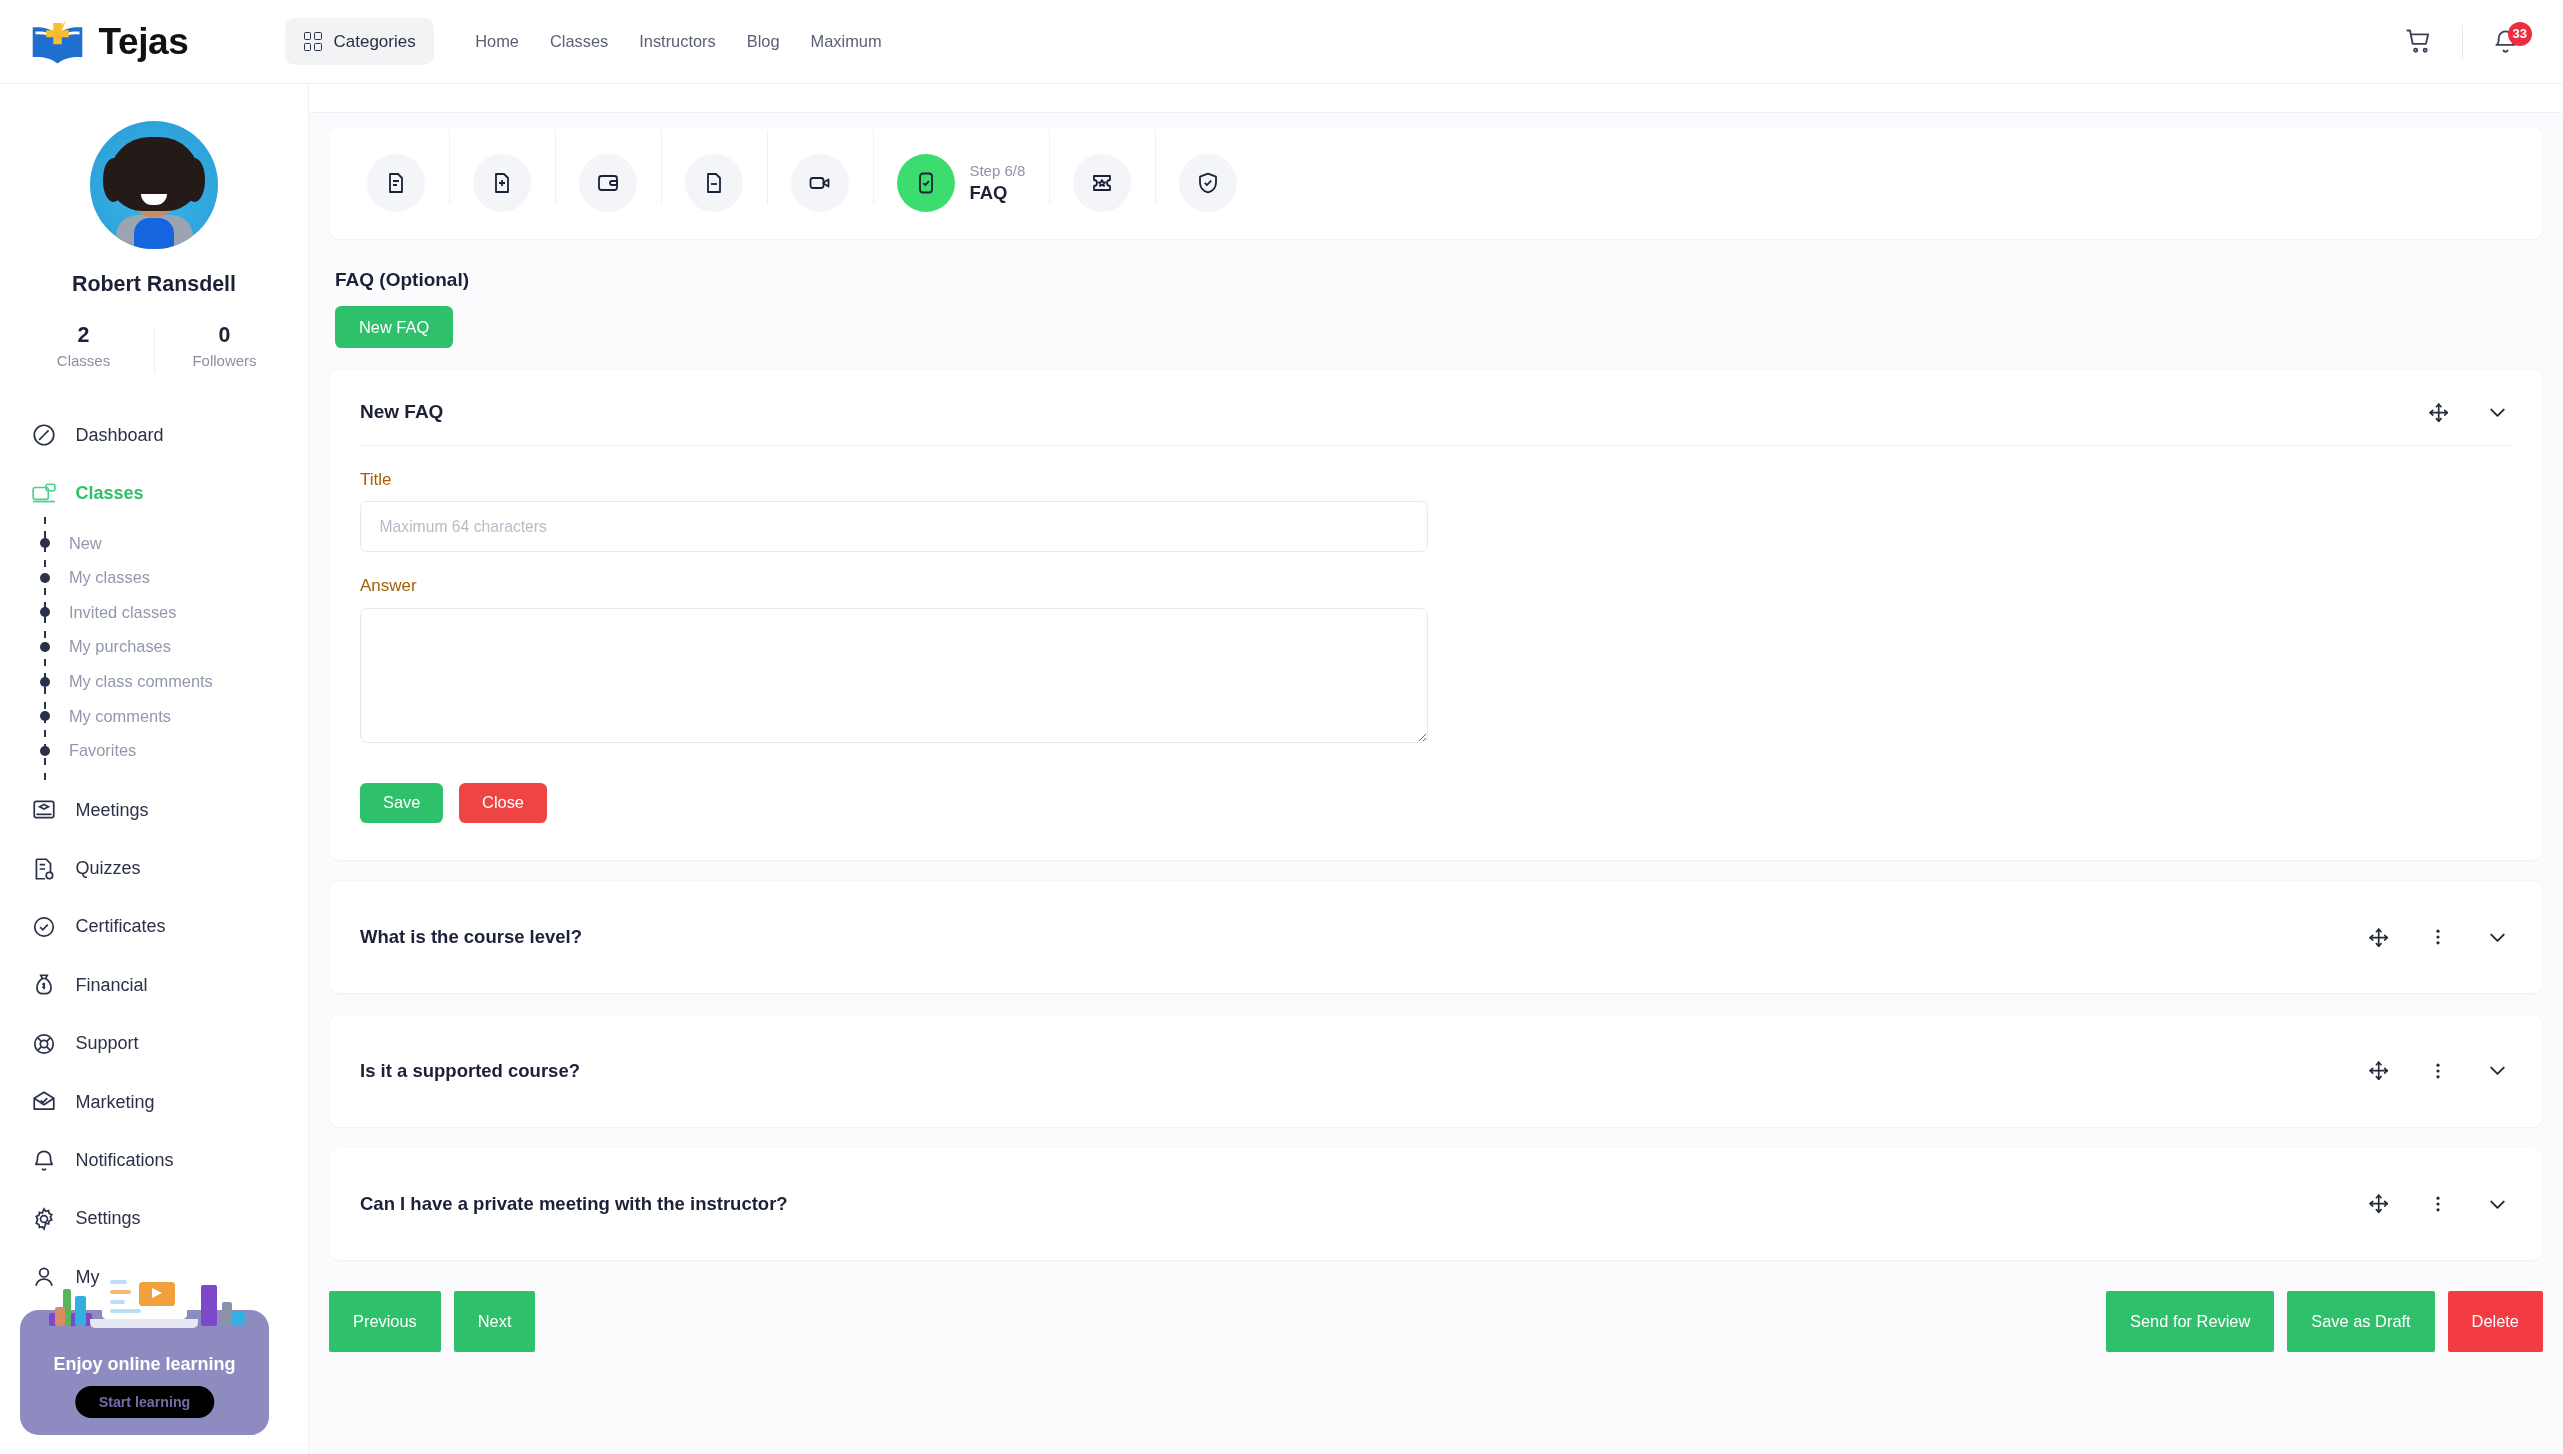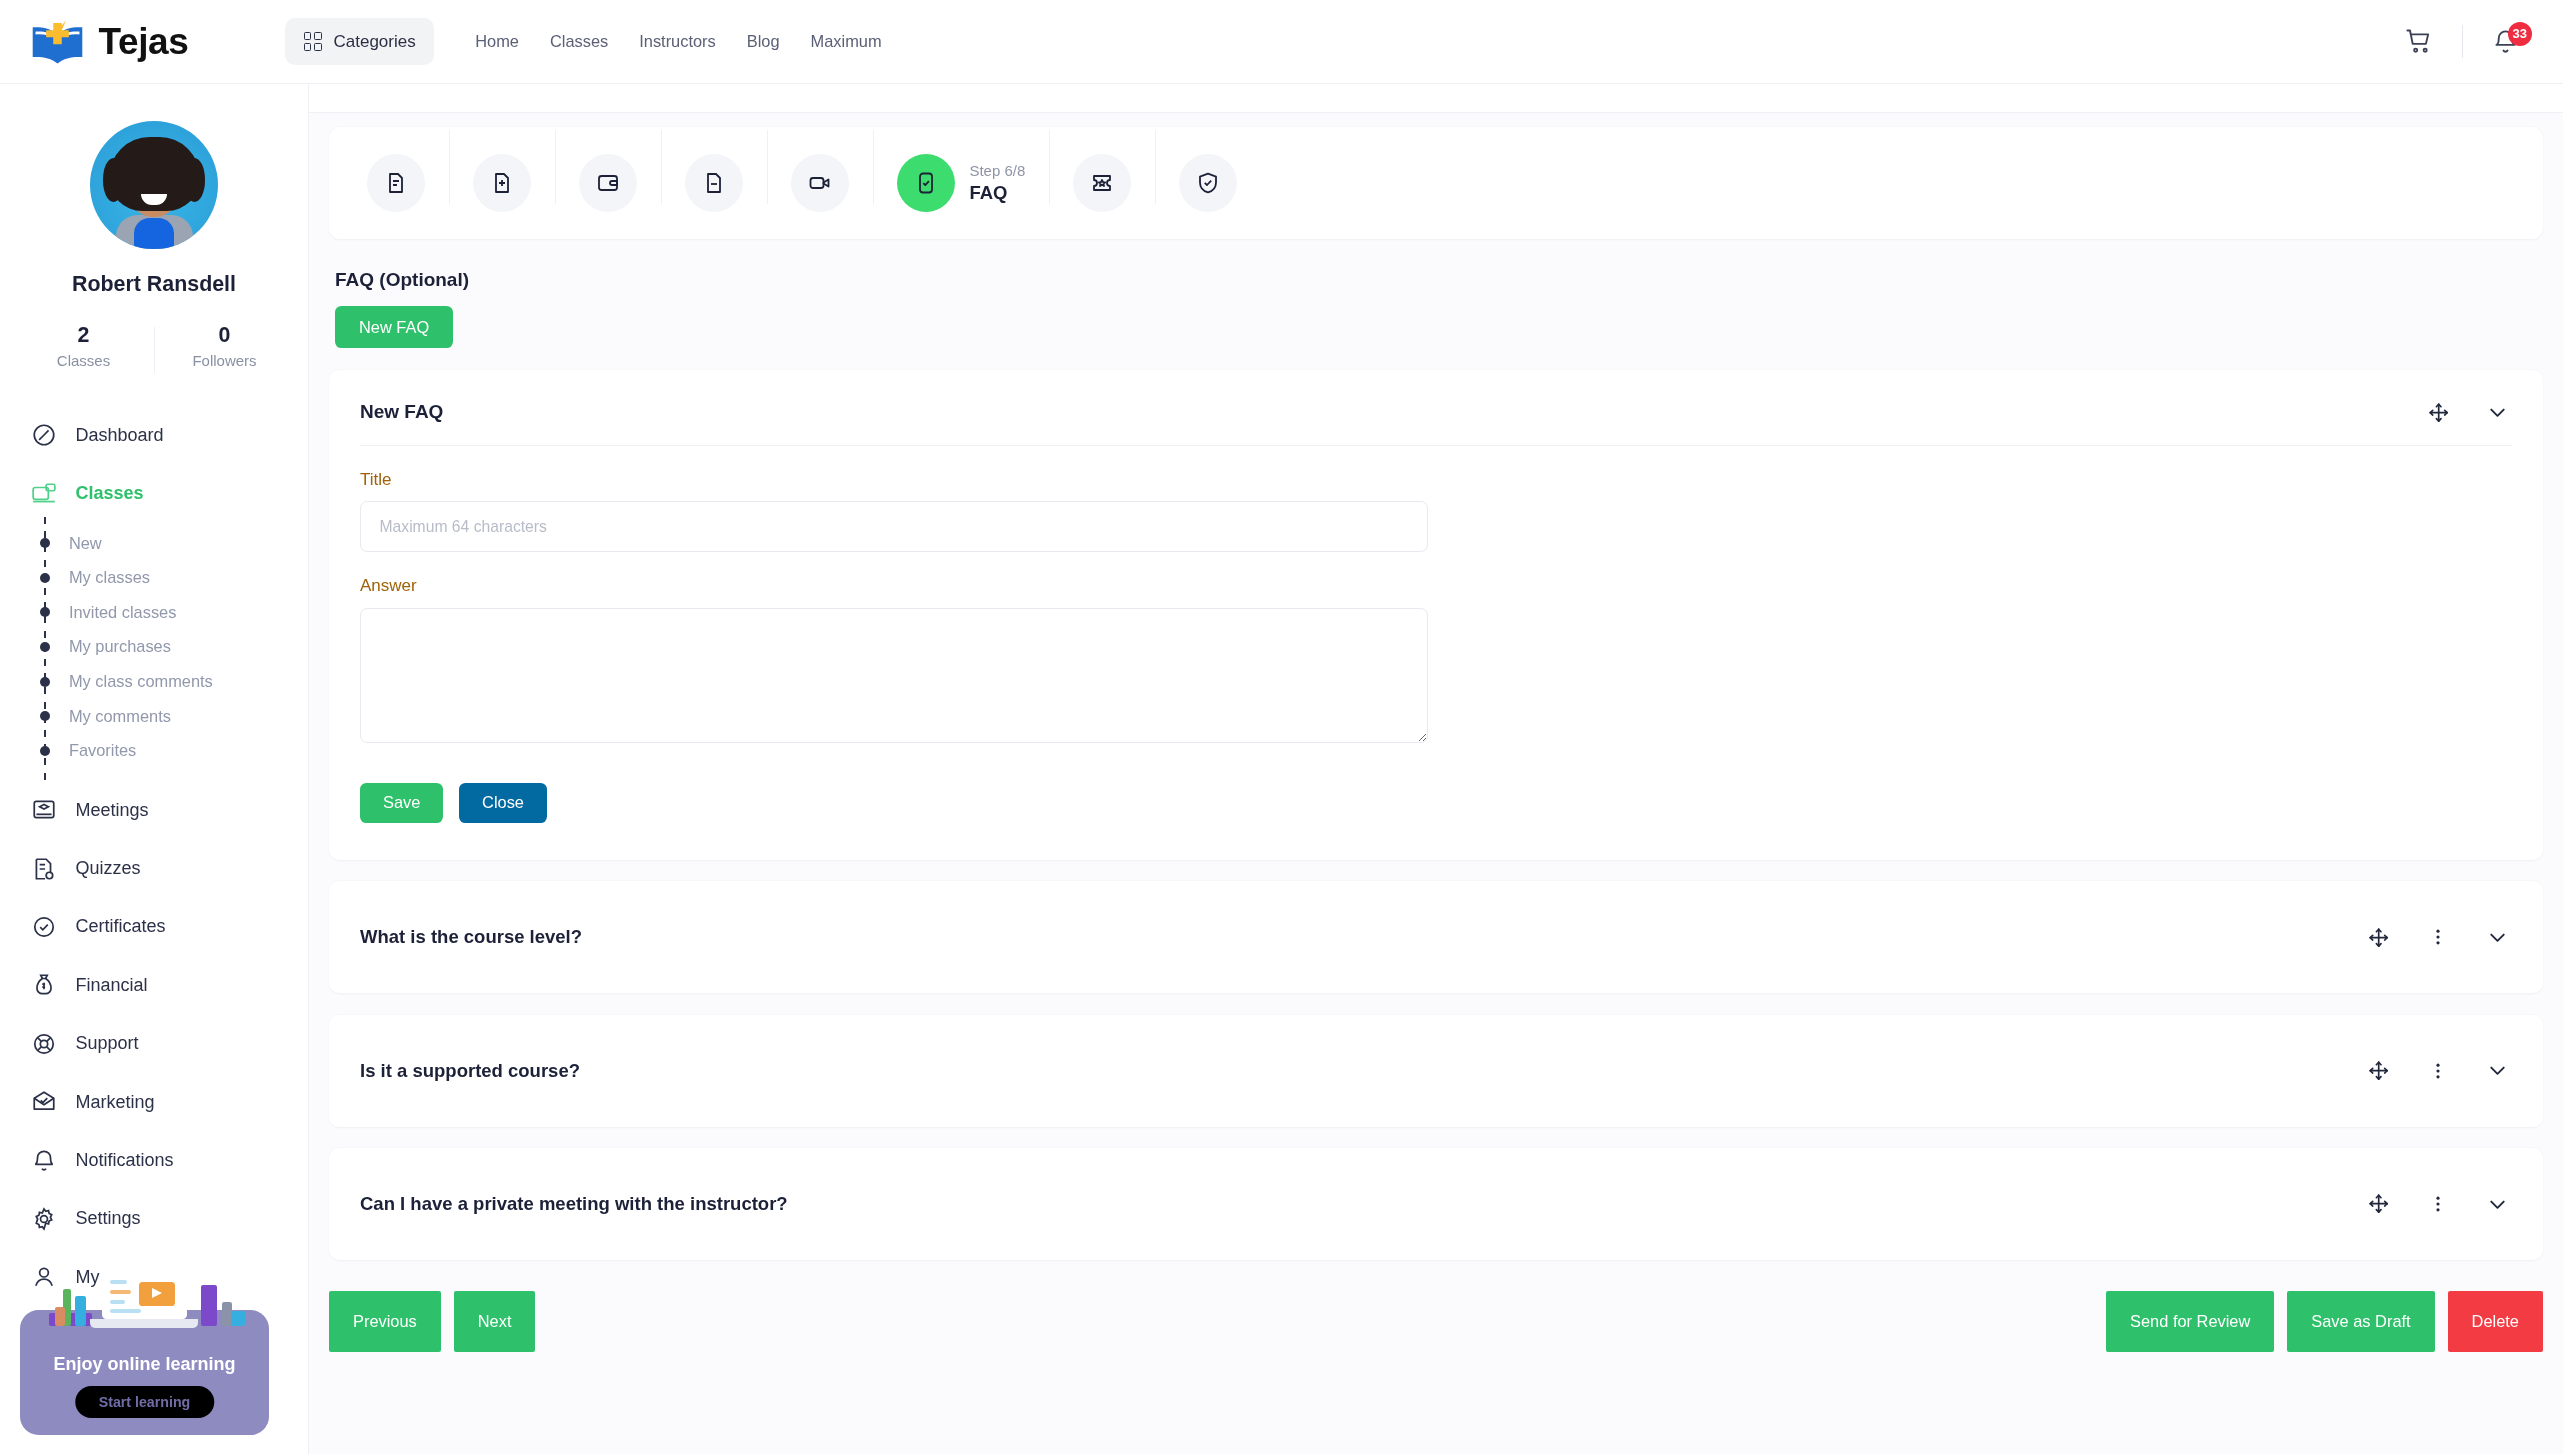--- a/index.html
+++ b/index.html
@@ -147,21 +147,21 @@
   .finput::placeholder { color:#b8bcc9; }
   .ftext {
     width: 1068px; height: 135px; border:0.7px solid #e7e9ef; border-radius: 7.1px;
     background:#fff; padding: 14.2px 18.5px; font-size: 15.7px; resize: vertical;
     font-family:"Liberation Sans", sans-serif; outline:none; display:block;
   }
   .gap { height: 24px; }
   .btnrow { margin-top: 40px; display:flex; gap: 15.7px; }
   .btn { font-size: 16.4px; font-weight:500; color:#fff; padding: 10.7px 23px; border-radius: 6.4px; cursor:pointer; border:none; font-family:"Liberation Sans", sans-serif; }
   .btn.green { background:#2ec06a; }
-  .btn.red   { background:#0369a1; }
+  .btn.red   { background:#ef4444; }
 
   .faqrow {
     margin: 21.4px 20px 0; background:#ffffff; border-radius: 10px; height: 112px;
     display:flex; align-items:center; padding: 0 31px;
     box-shadow: 0 0.7px 2.1px rgba(25,30,60,.05);
   }
   .faqrow .q { font-size: 18.5px; font-weight:700; color:#1c2138; }
   .faqrow .actions { margin-left:auto; display:flex; align-items:center; gap: 31px; }
   .iconbtn { cursor:pointer; display:flex; align-items:center; justify-content:center; width:28.5px; height:28.5px; }
 

